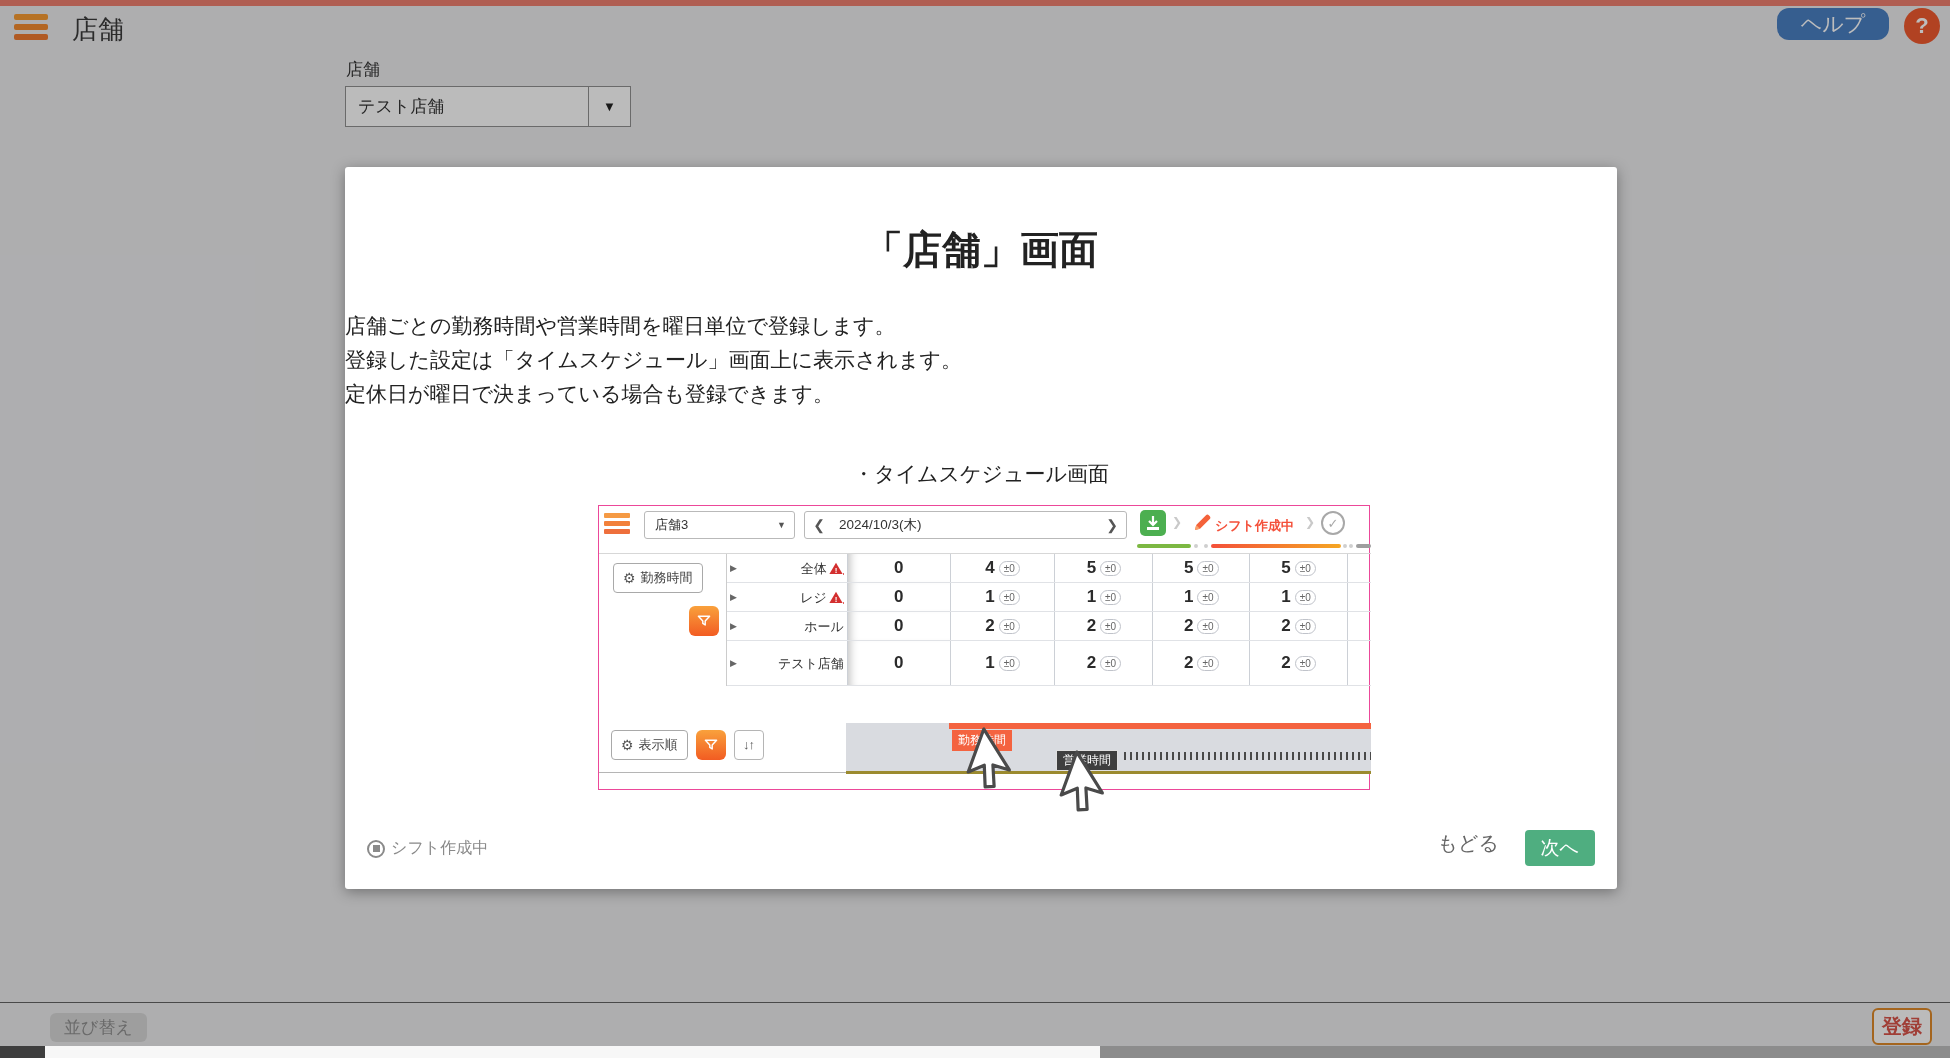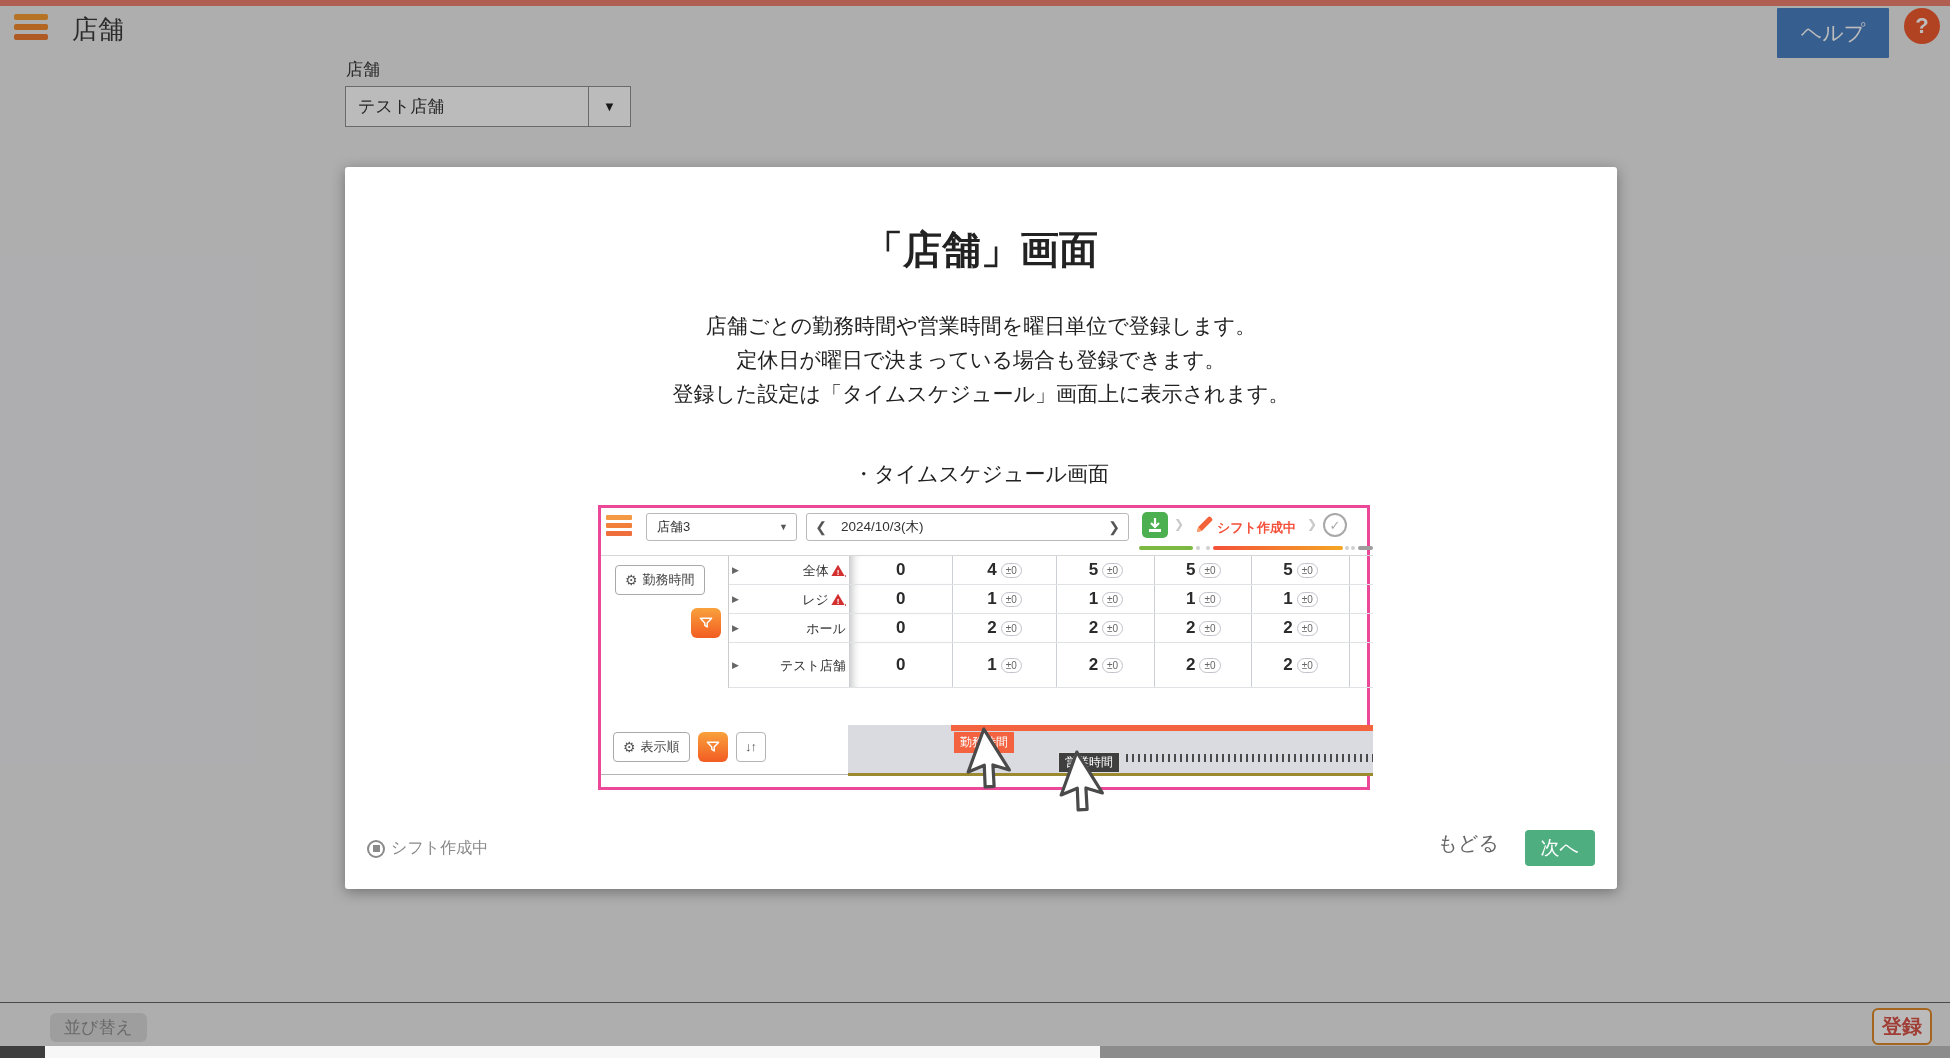--- a/index.html
+++ b/index.html
@@ -6,22 +6,22 @@
   html,body { width:1950px; height:1058px; }
   body { font-family:"Liberation Sans","DejaVu Sans",sans-serif; background:#ebebed; position:relative; overflow:hidden; }
 
   
   .page { position:absolute; inset:0; background:#ebebed; }
   .topstrip { position:absolute; left:0; top:0; width:100%; height:6px; background:#ee7f6f; }
   .hamburger { position:absolute; left:14px; top:14px; width:34px; height:28px; cursor:pointer; }
   .hamburger div { height:6px; border-radius:2px; margin-bottom:4px; }
   .hamburger .b1{background:#f69a33;} .hamburger .b2{background:#f28a2e;} .hamburger .b3{background:#ee7a30;}
   .page-title { position:absolute; left:72px; top:12px; font-size:26px; color:#3a3a3a; }
-  .help-btn { position:absolute; left:1777px; top:8px; width:112px; height:50px; background:#4a7fc1; border:none;
-              border-radius:1px; color:#fff; font-size:21px; font-family:inherit; cursor:pointer; }
+  .help-btn { position:absolute; left:1777px; top:8px; width:112px; height:32px; background:#4a7fc1; border:none;
+              border-radius:12px; color:#fff; font-size:21px; font-family:inherit; cursor:pointer; }
   .help-badge { position:absolute; left:1904px; top:8px; width:36px; height:36px; border-radius:50%; background:#ef5a2e;
                 color:#fff; font-size:22px; font-weight:bold; text-align:center; line-height:36px; cursor:pointer; }
   .store-label { position:absolute; left:346px; top:58px; font-size:17px; color:#333; }
   .store-select { position:absolute; left:345px; top:86px; width:286px; height:41px; background:#fcfcfc;
                   border:1px solid #8f8f8f; display:flex; align-items:center; cursor:pointer; }
   .store-select .val { flex:1; padding-left:12px; font-size:17px; color:#333; }
   .store-select .caretbox { width:42px; height:100%; border-left:1px solid #8f8f8f; display:flex; align-items:center; justify-content:center; }
   .store-select .caret { font-size:13px; color:#222; }
 
   .bottom-divider { position:absolute; left:0; top:1002px; width:100%; height:1px; background:#636363; }
@@ -34,31 +34,31 @@
   .scroll-strip .corner { position:absolute; left:0; top:0; width:45px; height:12px; background:#3e3e3e; }
   .scroll-strip .track { position:absolute; left:45px; top:0; width:1055px; height:12px; background:#f7f7f7; }
   .scroll-strip .thumb { position:absolute; left:1100px; top:0; width:850px; height:12px; background:#8c8c8c; }
 
   .backdrop { position:absolute; inset:0; background:rgba(0,0,0,0.26); z-index:10; }
 
   
   .modal { position:absolute; left:345px; top:167px; width:1272px; height:722px; background:#fff; z-index:20;
            border-radius:3px; box-shadow:0 3px 14px rgba(0,0,0,0.35); }
   .modal-title { position:absolute; left:0; top:56px; width:100%; text-align:center; font-size:39px; font-weight:bold; color:#222; }
-  .modal-desc { position:absolute; left:0; top:142px; width:100%; text-align:center; font-size:21px; color:#222; line-height:34px;font-family:Liberation Serif, serif; }
+  .modal-desc { position:absolute; left:0; top:142px; width:100%; font-size:21px; color:#222; line-height:34px;font-family:Liberation Serif, serif; }
   .modal-caption { position:absolute; left:0; top:293px; width:100%; text-align:center; font-size:21px; color:#222; }
   .stop-guide { position:absolute; left:22px; bottom:30px; display:flex; align-items:center; gap:6px; color:#8a8a8a; font-size:16px; cursor:pointer; }
   .stop-icon { width:18px; height:18px; border:2px solid #8a8a8a; border-radius:50%; position:relative; }
   .stop-icon::after { content:""; position:absolute; left:3.5px; top:3.5px; width:7px; height:7px; background:#8a8a8a; }
   .back-link { position:absolute; right:118px; bottom:32px; font-size:20px; color:#666; cursor:pointer; }
   .next-btn { position:absolute; right:22px; bottom:23px; height:36px; padding:0 16px; background:#4fae80; border:none;
               border-radius:4px; color:#fff; font-size:19px; font-family:inherit; cursor:pointer; }
 
   
-  .shot { position:absolute; left:253px; top:338px; width:772px; height:285px; background:#fff; border:3px solid #ec4899;padding-left:40px; }
+  .shot { position:absolute; left:253px; top:338px; width:772px; height:285px; background:#fff; border:1px solid #ec4899;padding-left:40px; }
   .s-abs { position:absolute; }
   .mini-burger { left:5px; top:7px; width:26px; height:24px; }
   .mini-burger div { height:5px; border-radius:1px; margin-bottom:3px; }
   .mini-burger .b1{background:#f59a44;} .mini-burger .b2{background:#f2803a;} .mini-burger .b3{background:#ee6f3c;}
   .mini-select { left:45px; top:5px; width:151px; height:28px; border:1px solid #b9b9b9; border-radius:3px; background:#fff;
                  display:flex; align-items:center; cursor:pointer; }
   .mini-select .val { flex:1; padding-left:10px; font-size:13px; color:#333; }
   .mini-select .caret { font-size:9px; color:#555; padding-right:8px; }
   .date-group { left:205px; top:5px; width:323px; height:28px; border:1px solid #b9b9b9; border-radius:3px; background:#fff;
                 display:flex; align-items:center; }
@@ -149,22 +149,22 @@
   <div class="track"></div>
   <div class="thumb"></div>
 </div>
 
 <div class="backdrop"></div>
 
 <div class="modal">
   <div class="modal-title">「店舗」画面</div>
   <div class="modal-desc" id="desc">
       <div>店舗ごとの勤務時間や営業時間を曜日単位で登録します。</div>
+      <div>登録した設定は「タイムスケジュール」画面上に表示されます。</div>
       <div>定休日が曜日で決まっている場合も登録できます。</div>
-      <div>登録した設定は「タイムスケジュール」画面上に表示されます。</div>
     </div>
   <div class="modal-caption">・タイムスケジュール画面</div>
 
   <div class="shot">
     <div class="s-abs mini-burger">
         <div class="b1"></div>
         <div class="b2"></div>
         <div class="b3"></div>
       </div>
     <div class="s-abs mini-select">

